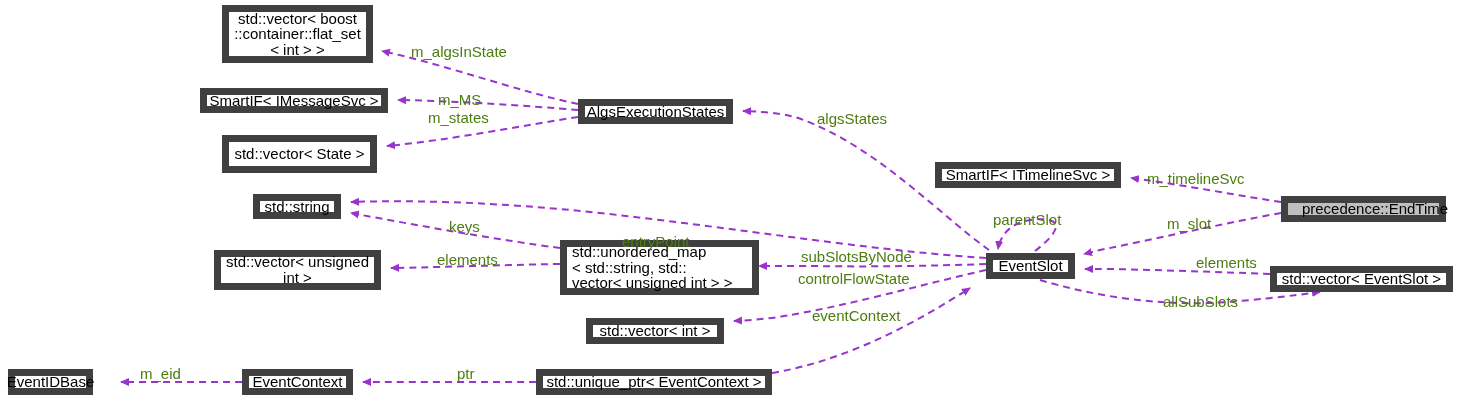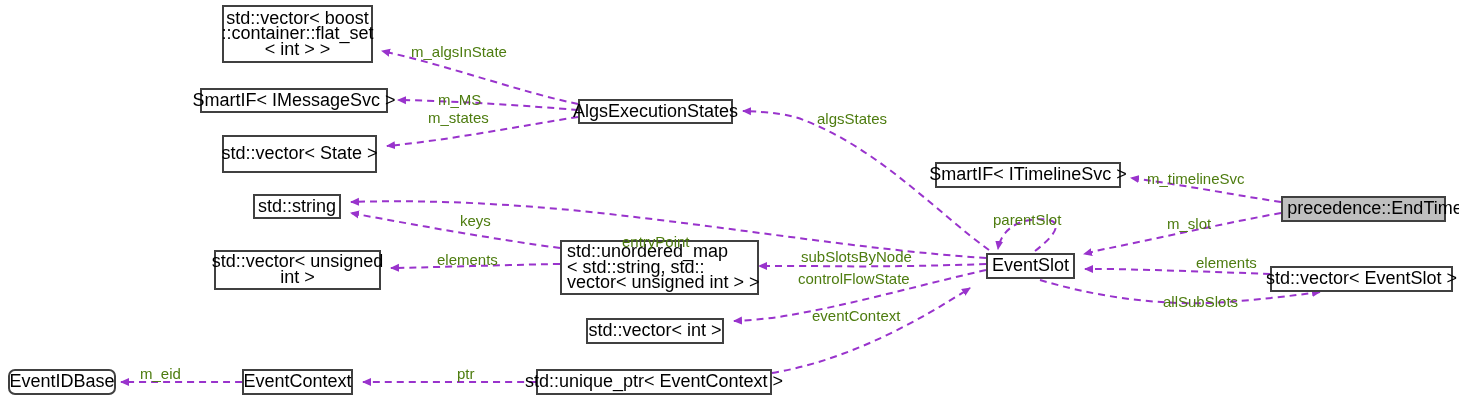--- a/index.html
+++ b/index.html
@@ -21,24 +21,24 @@
     position: absolute;
     left: 0;
     top: 0;
     width: 1459px;
     height: 401px;
     pointer-events: none;
   }
   .node {
     position: absolute;
     box-sizing: border-box;
-    border: 2px solid #404040;
+    border: 7px solid #404040;
     background: #ffffff;
     color: #000000;
-    font-size: 18px;
+    font-size: 15px;
     line-height: 15.6px;
     text-align: center;
     display: flex;
     align-items: center;
     justify-content: center;
     white-space: pre;
     z-index: 3;
   }
   .node.highlight {
     background: #bfbfbf;
@@ -153,38 +153,38 @@
   </div>
 
   <div class="node highlight" style="left:1281px; top:196px; width:165px; height:26px;padding-left:23px;">
     <span>precedence::EndTime</span>
   </div>
 
   <div class="node" style="left:1270px; top:266px; width:183px; height:26px;">
     <span>std::vector&lt; EventSlot &gt;</span>
   </div>
 
-  <div class="node" style="left:8px; top:369px; width:108px; height:26px;border-radius:7px;">
+  <div class="node" style="left:8px; top:369px; width:85px; height:26px;">
     <span>EventIDBase</span>
   </div>
 
   <div class="node" style="left:242px; top:369px; width:111px; height:26px;">
     <span>EventContext</span>
   </div>
 
   <div class="node" style="left:536px; top:369px; width:236px; height:26px;">
     <span>std::unique_ptr&lt; EventContext &gt;</span>
   </div>
 
   <div class="edge-label" style="left:411px; top:45px;">m_algsInState</div>
   <div class="edge-label" style="left:438px; top:93px;">m_MS</div>
   <div class="edge-label" style="left:428px; top:111px;">m_states</div>
   <div class="edge-label" style="left:817px; top:112px;">algsStates</div>
   <div class="edge-label" style="left:622px; top:195px;margin-top:40px;">entryPoint</div>
-  <div class="edge-label" style="left:449px; top:214px;margin-left:11px;">keys</div>
+  <div class="edge-label" style="left:449px; top:220px;">keys</div>
   <div class="edge-label" style="left:437px; top:253px;">elements</div>
   <div class="edge-label" style="left:801px; top:250px;">subSlotsByNode</div>
   <div class="edge-label" style="left:798px; top:272px;">controlFlowState</div>
   <div class="edge-label" style="left:812px; top:309px;">eventContext</div>
   <div class="edge-label" style="left:1147px; top:172px;">m_timelineSvc</div>
   <div class="edge-label" style="left:993px; top:213px;">parentSlot</div>
   <div class="edge-label" style="left:1167px; top:217px;">m_slot</div>
   <div class="edge-label" style="left:1196px; top:256px;">elements</div>
   <div class="edge-label" style="left:1163px; top:295px;">allSubSlots</div>
   <div class="edge-label" style="left:140px; top:367px;">m_eid</div>

